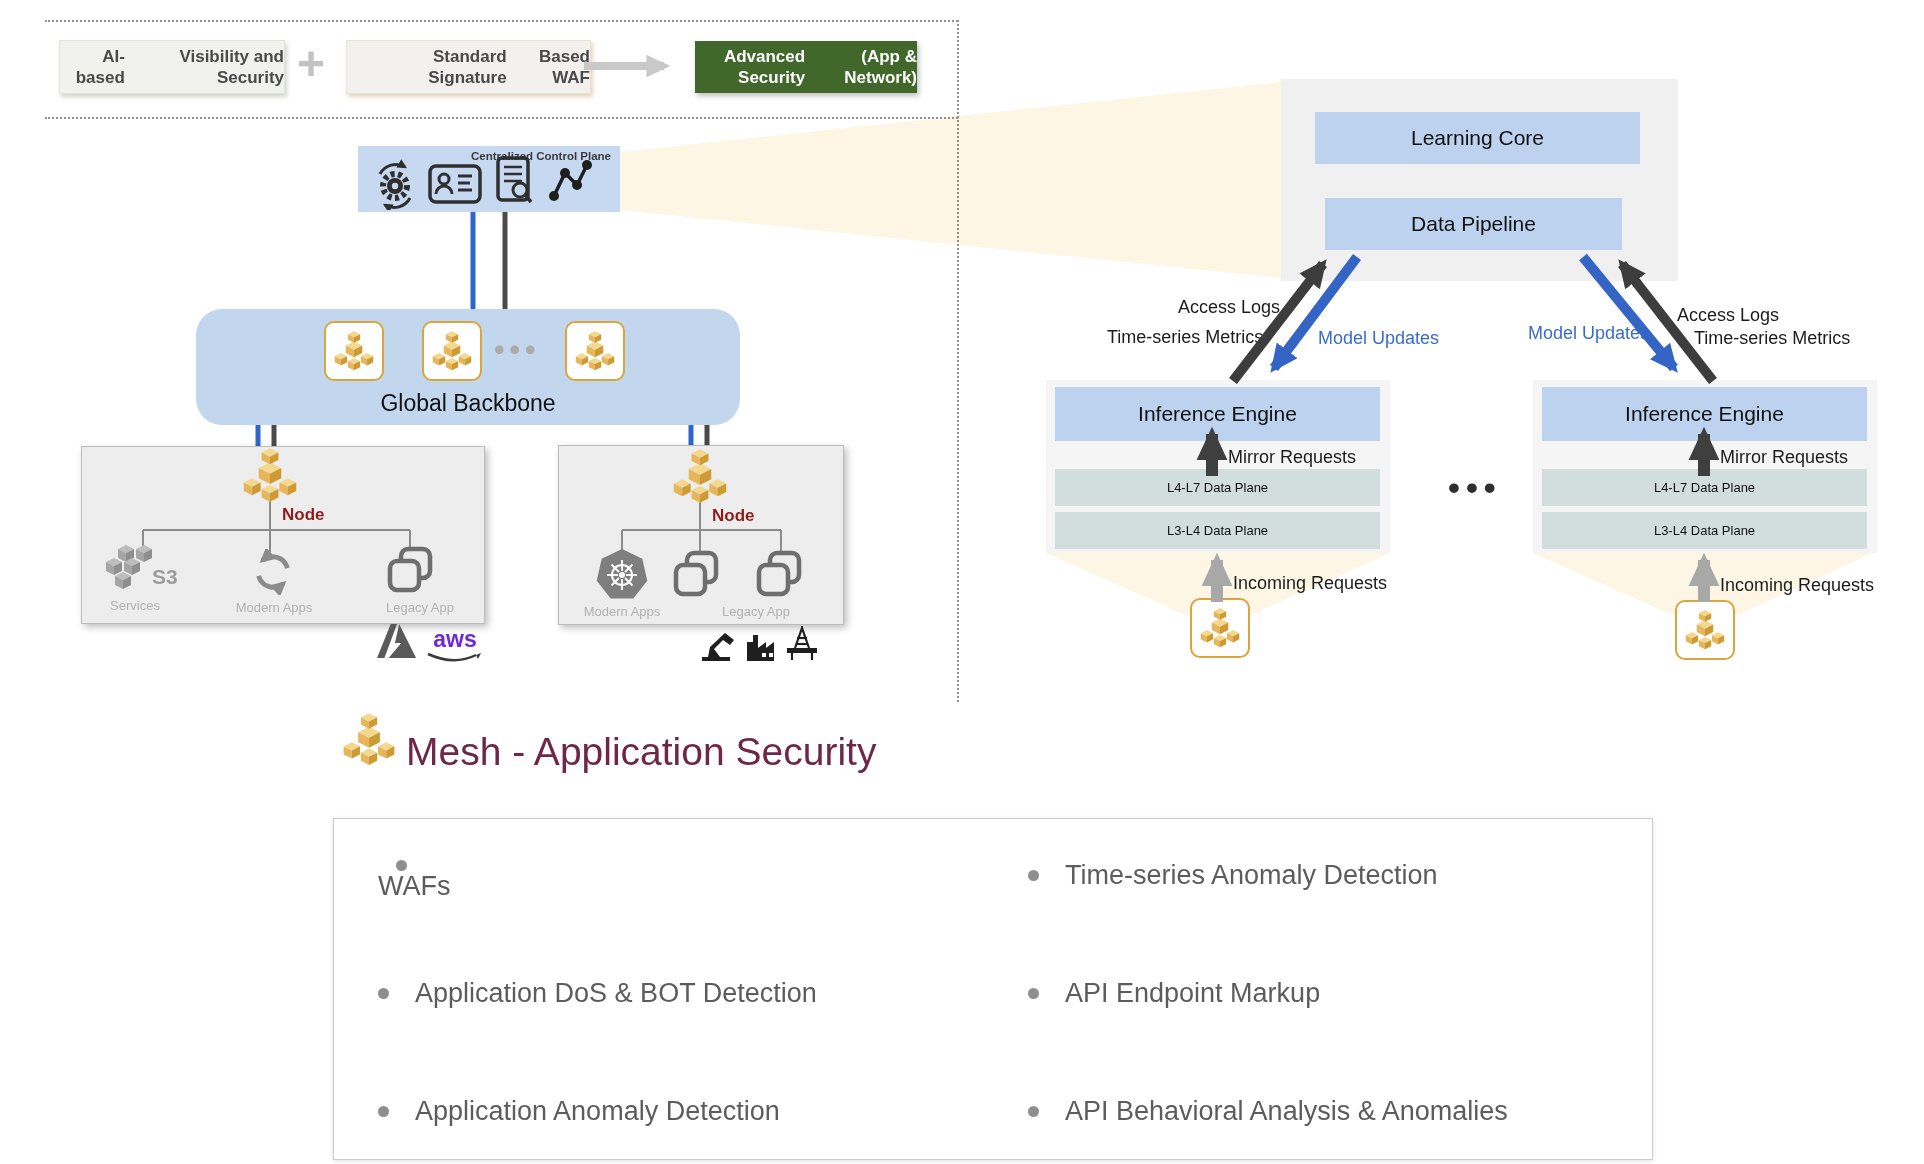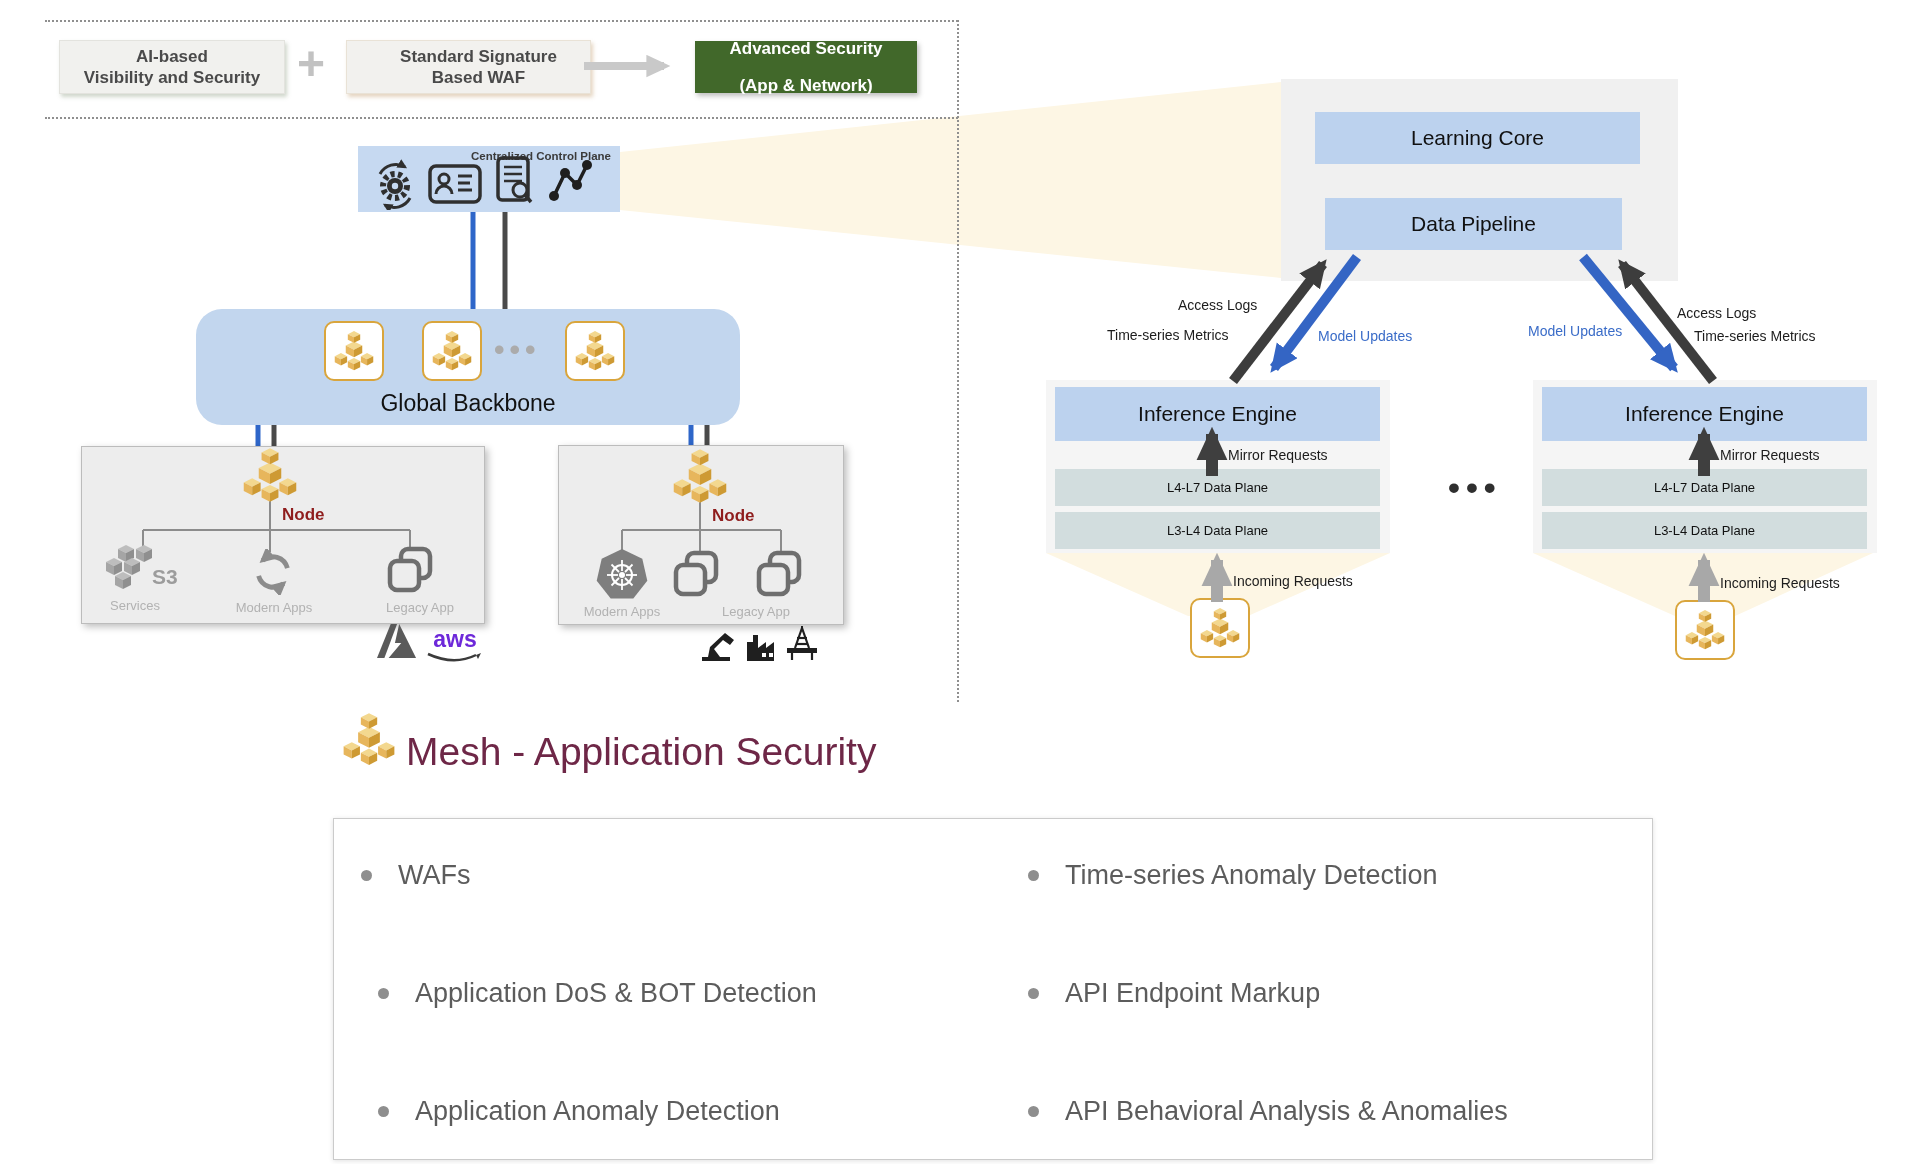--- a/index.html
+++ b/index.html
@@ -2,43 +2,43 @@
 <html><head>
 <meta charset="utf-8">
 <style>
   html,body{margin:0;padding:0;background:#fff;}
   #stage{position:relative;width:1924px;height:1164px;background:#fff;overflow:hidden;
          font-family:"Liberation Sans", sans-serif;color:#222;}
   .abs{position:absolute;}
   svg{display:block;}
   .dotted-h{position:absolute;border-top:2px dotted #8f8f8f;}
   .dotted-v{position:absolute;border-left:2px dotted #8f8f8f;}
-  .flowbox{position:absolute;display:flex;flex-direction:column;align-items:center;justify-content:center;
-           font-weight:bold;font-size:17px;line-height:1.25;text-align:left;}
+  .flowbox{position:absolute;display:flex;flex-direction:row;align-items:center;justify-content:center;
+           font-weight:bold;font-size:17px;line-height:1.25;text-align:right;}
   .graybox{background:#f1f1ee;color:#4a4a4a;border:1px solid #e3e3de;box-shadow:2px 3px 4px rgba(120,140,110,.35);}
   .tanbox{background:#f2f1ee;color:#4a4a4a;border:1px solid #e9e2d6;box-shadow:2px 3px 4px rgba(190,150,100,.4);}
   .greenbox{background:#41682a;color:#fff;box-shadow:2px 3px 5px rgba(0,0,0,.25);}
   .plus{position:absolute;color:#c2c2c2;font-size:48px;font-weight:bold;}
   .cpbox{position:absolute;background:#c6d9f1;}
   .cplabel{position:absolute;right:9px;top:4px;font-size:11.5px;font-weight:bold;color:#3b3b3b;}
   .backbone{position:absolute;background:#c2d6ee;border-radius:26px;}
   .bb-label{position:absolute;left:0;right:0;bottom:8px;text-align:center;font-size:23px;color:#111;}
   .mesh-tile{position:absolute;background:#fff;border:2.5px solid #d9a53c;border-radius:10px;
              display:flex;align-items:center;justify-content:center;}
   .ellipsis{position:absolute;letter-spacing:5px;color:#ababab;font-size:30px;font-weight:bold;}
   .nodebox{position:absolute;background:#ededed;border:1px solid #bcbcbc;box-shadow:3px 3px 7px rgba(0,0,0,.25);}
   .node-label{position:absolute;font-size:17px;font-weight:bold;color:#8f1d1d;}
   .sub-label{position:absolute;font-size:13px;color:#b2b2b2;text-align:center;}
   .panel{position:absolute;background:#f0f0f0;}
   .bluebar{position:absolute;background:#bcd2ee;display:flex;align-items:center;justify-content:center;
            font-size:21px;color:#111;}
   .tealbar{position:absolute;background:#d2ddde;display:flex;align-items:center;justify-content:center;
            font-size:13px;color:#111;}
   .stackpanel{position:absolute;background:#f5f5f5;}
-  .flow-label{position:absolute;font-size:14px;color:#1c1c1c;white-space:nowrap;}
+  .flow-label{position:absolute;font-size:18px;color:#1c1c1c;white-space:nowrap;}
   .flow-label.blue{color:#3a6cc8;}
   .stack-ellipsis{position:absolute;letter-spacing:6px;color:#2f2f2f;font-size:34px;font-weight:bold;}
   .title{position:absolute;font-size:39px;color:#6e2747;white-space:nowrap;}
   .featbox{position:absolute;background:#fff;border:1px solid #cbcbcb;box-shadow:0 1px 5px rgba(0,0,0,.12);}
   .bullet-row{position:absolute;display:flex;align-items:center;font-size:27px;color:#5c5c5c;white-space:nowrap;}
   .bullet-dot{width:11px;height:11px;border-radius:50%;background:#8e8e8e;margin-right:26px;flex:0 0 auto;}
   .s3text{position:absolute;font-size:21px;color:#9c9c9c;font-weight:bold;}
   .awswrap{position:absolute;display:flex;flex-direction:column;align-items:center;}
   .awstext{font-size:23px;font-weight:bold;color:#6d28d9;line-height:1;}
 </style>
@@ -348,21 +348,21 @@
     <line x1="1217" y1="602" x2="1217" y2="560" stroke="#a8a8a8" stroke-width="12" marker-end="url(#mk-gray)"></line>
     <line x1="1704" y1="602" x2="1704" y2="560" stroke="#a8a8a8" stroke-width="12" marker-end="url(#mk-gray)"></line>
   </svg>
 
   <svg class="abs" style="left:340px;top:712px;z-index:2" width="58" height="55">
       <use href="#mesh-cube"></use>
     </svg>
   <div class="title" style="left:406px;top:730px;">Mesh -  Application Security</div>
 
   <div class="featbox" style="left:333px;top:818px;width:1318px;height:340px;"></div>
-  <div class="bullet-row" style="left:361px;top:860px;">
+  <div class="bullet-row" style="left:378px;top:860px;flex-direction:column;">
     <span class="bullet-dot"></span>
     <span>WAFs</span>
   </div>
   <div class="bullet-row" style="left:378px;top:978px;">
     <span class="bullet-dot"></span>
     <span>Application DoS &amp; BOT Detection</span>
   </div>
   <div class="bullet-row" style="left:378px;top:1096px;">
     <span class="bullet-dot"></span>
     <span>Application Anomaly Detection</span>

